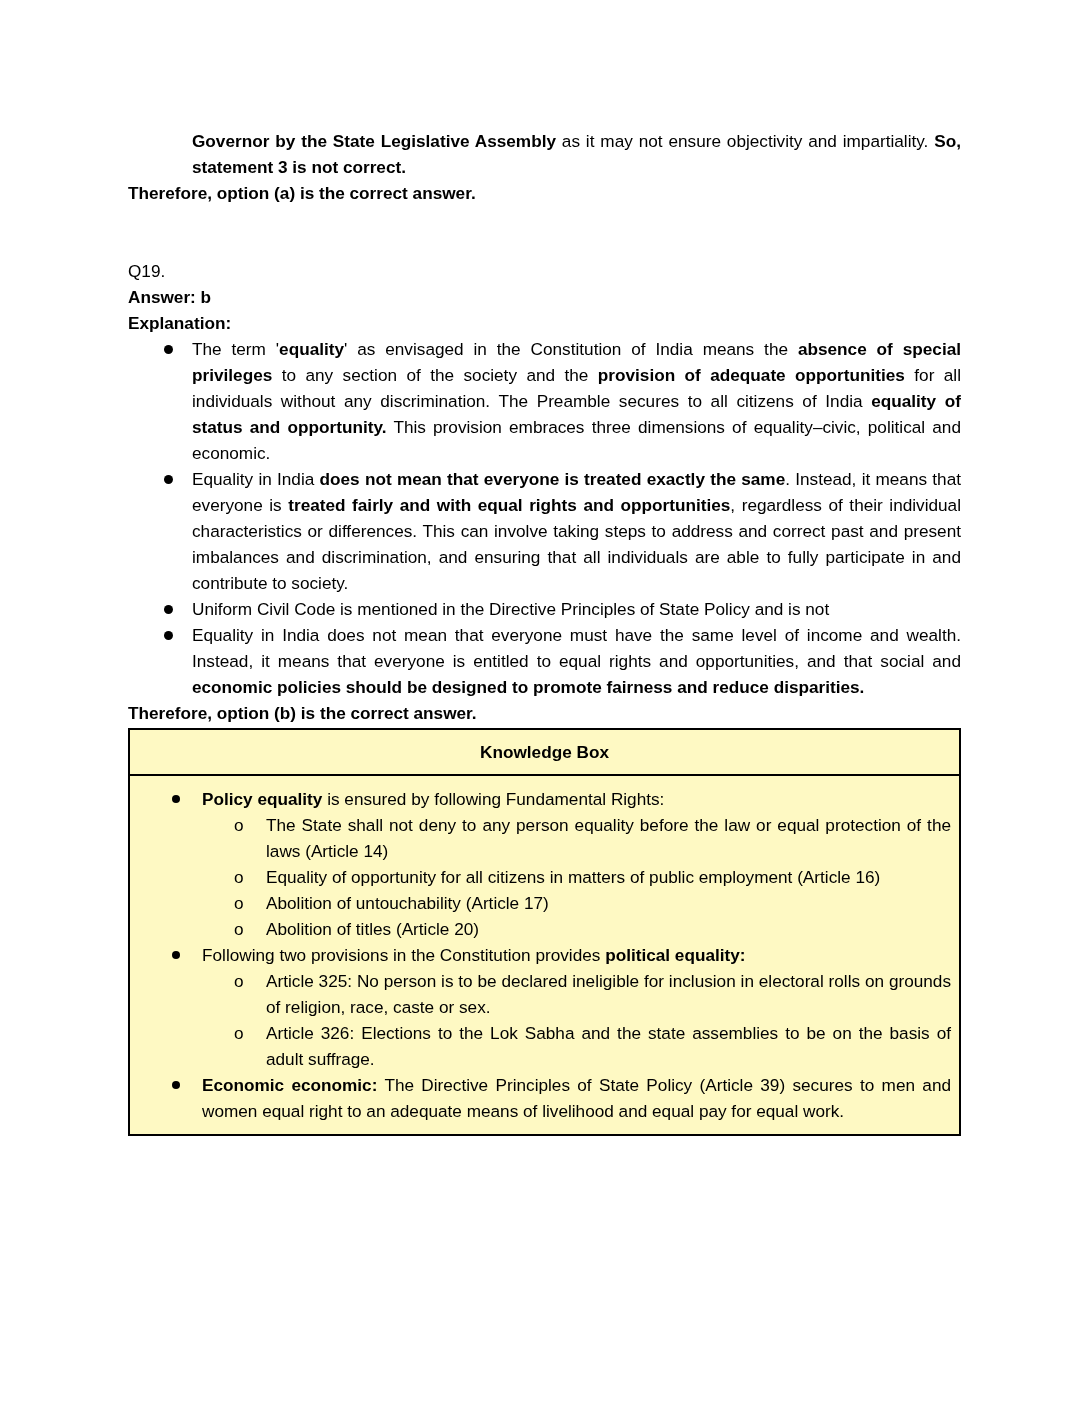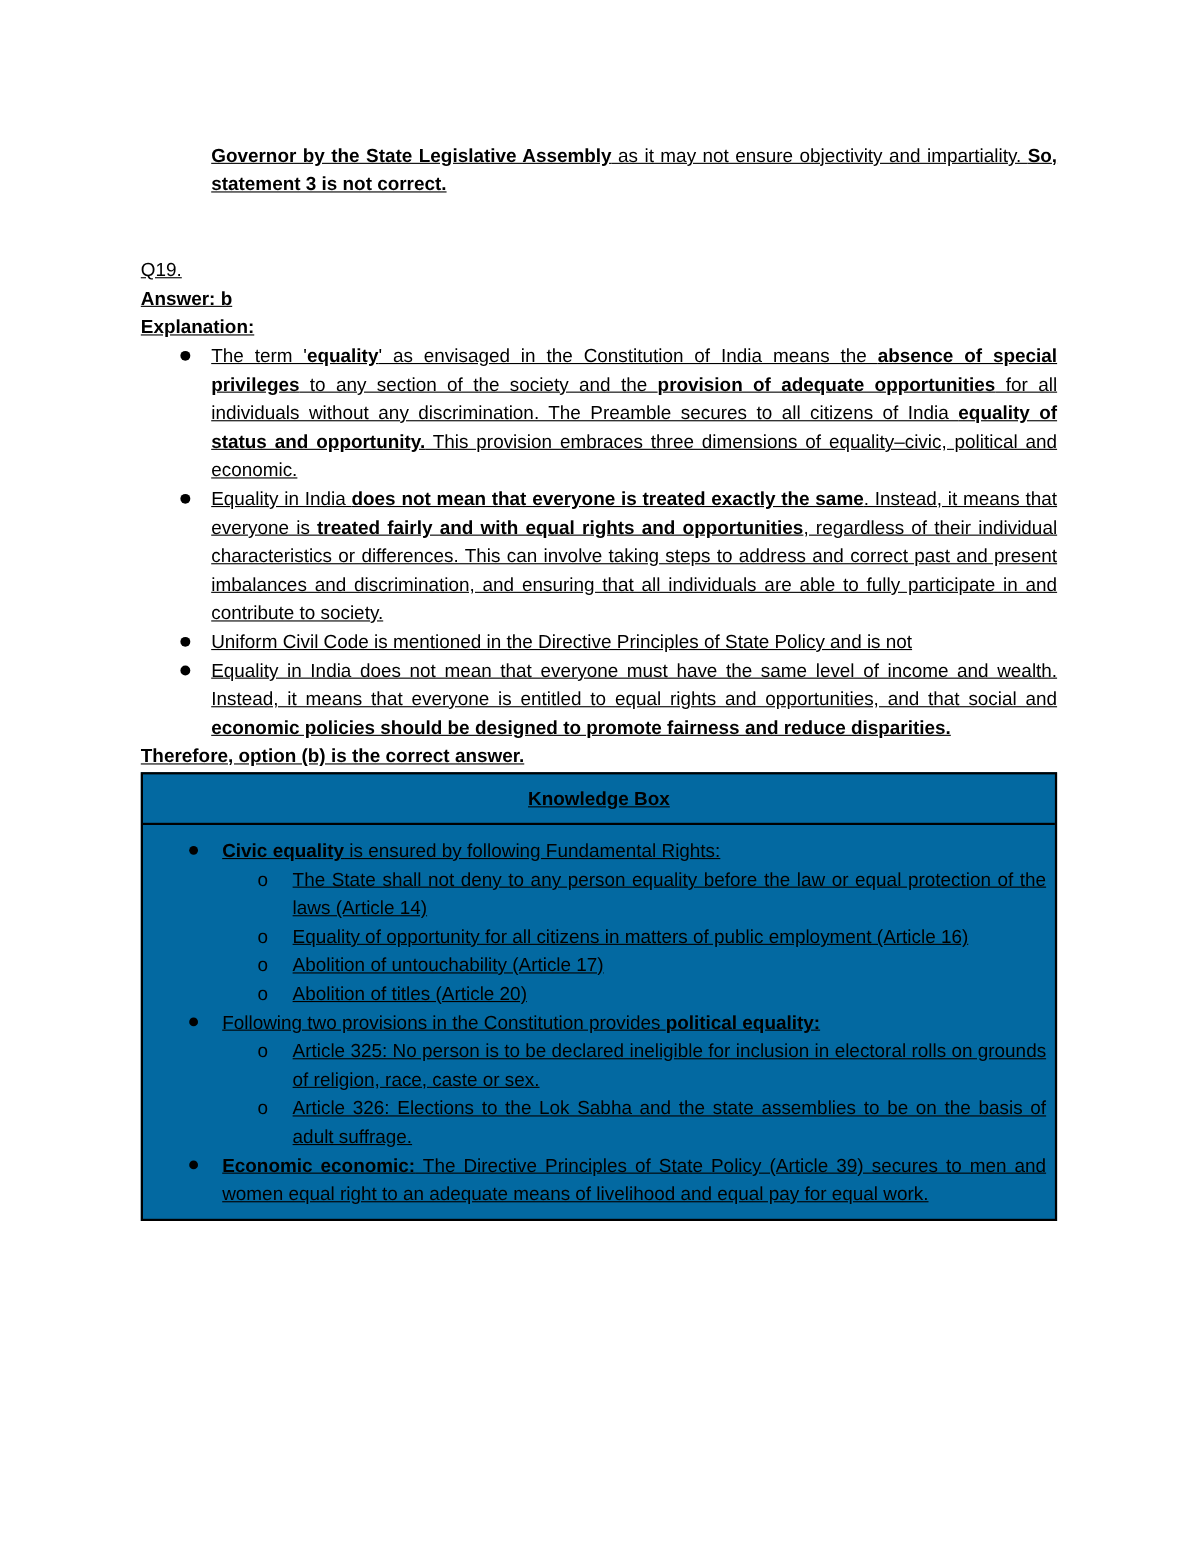--- a/index.html
+++ b/index.html
@@ -1,57 +1,58 @@
 <!DOCTYPE html>
 <html><head>
   <meta charset="utf-8">
   <style>
     html, body { margin: 0; padding: 0; background: #ffffff; }
     body { width: 1088px; height: 1408px; position: relative; overflow: hidden;
       font-family: "Liberation Sans", sans-serif; color: #000; }
-    .page { position: absolute; left: 128px; top: 128px; width: 833px; font-size: 17.2px; line-height: 26px; text-decoration: underline; }
+    .page { position: absolute; left: 128px; top: 128px; width: 833px; font-size: 17.2px; line-height: 26px; }
     .indent { padding-left: 64px; text-align: justify; }
     .b { font-weight: bold; }
     p { margin: 0; }
     .gap { height: 52px; }
     ul.main { list-style: none; margin: 0; padding: 0; }
     ul.main > li { position: relative; padding-left: 64px; text-align: justify; }
     ul.main > li::before { content: ""; position: absolute; left: 36px; top: 9px; width: 9px; height: 9px; border-radius: 50%; background: #000; }
-    .kbox { border: 2px solid #000; background: #0369a1; margin-top: 2px; width: 829px; }
+    .kbox { border: 2px solid #000; background: #fef9c3; margin-top: 2px; width: 829px; }
     .kbox-head { text-align: center; font-weight: bold; height: 44px; line-height: 44px; border-bottom: 2px solid #000; }
     .kbox-body { padding: 10px 8px 10px 0; }
     ul.kl { list-style: none; margin: 0; padding: 0; }
     ul.kl > li { position: relative; padding-left: 72px; text-align: justify; }
     ul.kl > li::before { content: ""; position: absolute; left: 42px; top: 9px; width: 8px; height: 8px; border-radius: 50%; background: #000; }
     ul.sub { list-style: none; margin: 0; padding: 0; }
     ul.sub > li { position: relative; padding-left: 64px; text-align: justify; }
     ul.sub > li::before { content: "o"; position: absolute; left: 32px; top: 0; }
   </style>
 </head>
 <body>
 
 <div class="page">
   <p class="indent"><span class="b">Governor by the State Legislative Assembly</span><span> as it may not ensure objectivity and impartiality. </span><span class="b">So, statement 3 is not correct.</span></p>
+  <p class="b">Therefore, option (a) is the correct answer.</p>
   <div class="gap"></div>
   <p>Q19.</p>
   <p class="b">Answer: b</p>
   <p class="b">Explanation:</p>
   <ul class="main">
     <li><span>The term '</span><span class="b">equality</span><span>' as envisaged in the Constitution of India means the </span><span class="b">absence of special privileges</span><span> to any section of the society and the </span><span class="b">provision of adequate opportunities</span><span> for all individuals without any discrimination. The Preamble secures to all citizens of India </span><span class="b">equality of status and opportunity.</span><span> This provision embraces three dimensions of equality–civic, political and economic.</span></li>
     <li><span>Equality in India </span><span class="b">does not mean that everyone is treated exactly the same</span><span>. Instead, it means that everyone is </span><span class="b">treated fairly and with equal rights and opportunities</span><span>, regardless of their individual characteristics or differences. This can involve taking steps to address and correct past and present imbalances and discrimination, and ensuring that all individuals are able to fully participate in and contribute to society.</span></li>
     <li><span>Uniform Civil Code is mentioned in the Directive Principles of State Policy and is not</span></li>
     <li><span>Equality in India does not mean that everyone must have the same level of income and wealth. Instead, it means that everyone is entitled to equal rights and opportunities, and that social and </span><span class="b">economic policies should be designed to promote fairness and reduce disparities.</span></li>
   </ul>
   <p class="b">Therefore, option (b) is the correct answer.</p>
 
   <div class="kbox">
     <div class="kbox-head">Knowledge Box</div>
     <div class="kbox-body">
       <ul class="kl">
-        <li><span class="b">Civic equality</span><span> is ensured by following Fundamental Rights:</span>
+        <li><span class="b">Policy equality</span><span> is ensured by following Fundamental Rights:</span>
           <ul class="sub">
             <li>The State shall not deny to any person equality before the law or equal protection of the laws (Article 14)</li>
             <li>Equality of opportunity for all citizens in matters of public employment (Article 16)</li>
             <li>Abolition of untouchability (Article 17)</li>
             <li>Abolition of titles (Article 20)</li>
           </ul>
         </li>
         <li><span>Following two provisions in the Constitution provides </span><span class="b">political equality:</span>
           <ul class="sub">
             <li>Article 325: No person is to be declared ineligible for inclusion in electoral rolls on grounds of religion, race, caste or sex.</li>

